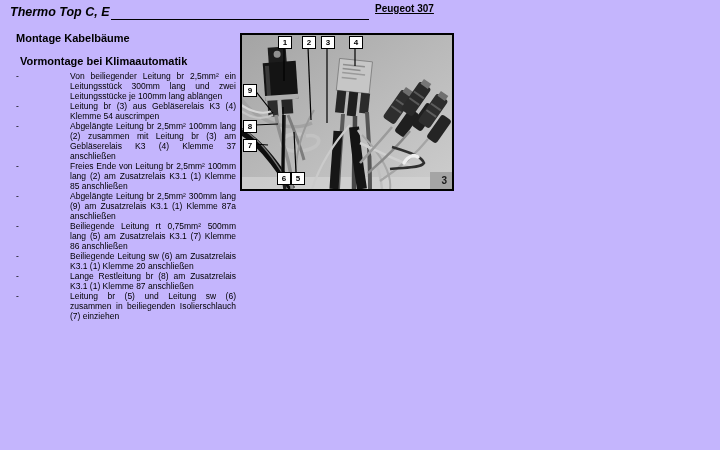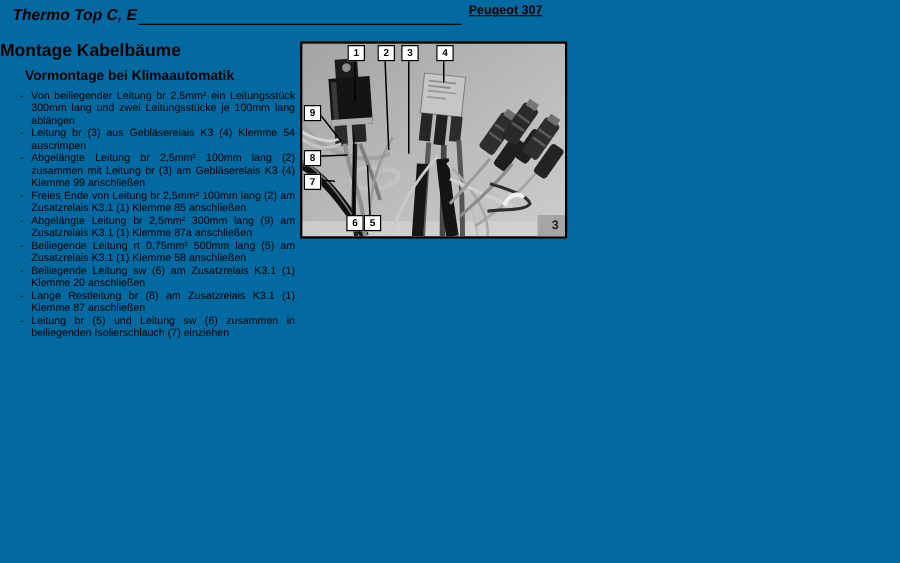--- a/index.html
+++ b/index.html
@@ -1,32 +1,32 @@
 <!DOCTYPE html>
 <html><head>
 <meta charset="utf-8">
 <style>
   html,body{margin:0;padding:0;background:#fff;}
-  .page{position:relative;width:720px;height:450px;background:#0369a1;overflow:hidden;
+  .page{position:relative;width:720px;height:450px;background:#c4b5fd;overflow:hidden;
         font-family:"Liberation Sans",sans-serif;color:#000;}
 
   
   .doc-title{position:absolute;left:10px;top:5px;font-size:12.5px;font-weight:bold;font-style:italic;}
   .header-rule{position:absolute;left:111px;top:19px;width:258px;height:1px;background:#000;}
   .doc-model{position:absolute;left:375px;top:3px;font-size:10px;font-weight:bold;text-decoration:underline;}
 
   
-  .section-title{position:absolute;left:0;top:32px;font-size:14px;font-weight:bold;text-align:right;}
+  .section-title{position:absolute;left:16px;top:32px;font-size:11px;font-weight:bold;text-align:right;}
   .sub-title{position:absolute;left:20px;top:55px;font-size:11px;font-weight:bold;}
 
   
   .instructions{position:absolute;left:16px;top:71px;width:220px;}
   .item{display:flex;font-size:8.5px;line-height:10px;}
   .item .dash{width:9px;flex:0 0 9px;}
-  .item .txt{flex:1;text-align:justify;}
+  .item .txt{flex:1;text-align:justify;margin-left:45px;}
 
   
   .figure{position:absolute;left:240px;top:33px;width:210px;height:154px;
           border:2px solid #000;background:#b3b3b3;}
   .figure svg{position:absolute;left:0;top:0;}
   .callout{position:absolute;width:12px;height:11px;background:#fff;border:1px solid #000;
            font-size:8px;font-weight:bold;display:flex;align-items:center;justify-content:center;
            z-index:3;line-height:1;}
   .co-1{left:36px;top:1px;}  .co-2{left:60px;top:1px;}
   .co-3{left:79px;top:1px;}  .co-4{left:107px;top:1px;}
@@ -52,33 +52,33 @@
     <div class="item">
       <span class="dash">-</span>
       <span class="txt">Von beiliegender Leitung br 2,5mm² ein Leitungsstück 300mm lang und zwei Leitungsstücke je 100mm lang ablängen</span>
     </div>
     <div class="item">
       <span class="dash">-</span>
       <span class="txt">Leitung br (3) aus Gebläserelais K3 (4) Klemme 54 auscrimpen</span>
     </div>
     <div class="item">
       <span class="dash">-</span>
-      <span class="txt">Abgelängte Leitung br 2,5mm² 100mm lang (2) zusammen mit Leitung br (3) am Gebläserelais K3 (4) Klemme 99 anschließen</span>
+      <span class="txt">Abgelängte Leitung br 2,5mm² 100mm lang (2) zusammen mit Leitung br (3) am Gebläserelais K3 (4) Klemme 37 anschließen</span>
     </div>
     <div class="item">
       <span class="dash">-</span>
       <span class="txt">Freies Ende von Leitung br 2,5mm² 100mm lang (2) am Zusatzrelais K3.1 (1) Klemme 85 anschließen</span>
     </div>
     <div class="item">
       <span class="dash">-</span>
       <span class="txt">Abgelängte Leitung br 2,5mm² 300mm lang (9) am Zusatzrelais K3.1 (1) Klemme 87a anschließen</span>
     </div>
     <div class="item">
       <span class="dash">-</span>
-      <span class="txt">Beiliegende Leitung rt 0,75mm² 500mm lang (5) am Zusatzrelais K3.1 (1) Klemme 58 anschließen</span>
+      <span class="txt">Beiliegende Leitung rt 0,75mm² 500mm lang (5) am Zusatzrelais K3.1 (7) Klemme 86 anschließen</span>
     </div>
     <div class="item">
       <span class="dash">-</span>
       <span class="txt">Beiliegende Leitung sw (6) am Zusatzrelais K3.1 (1) Klemme 20 anschließen</span>
     </div>
     <div class="item">
       <span class="dash">-</span>
       <span class="txt">Lange Restleitung br (8) am Zusatzrelais K3.1 (1) Klemme 87 anschließen</span>
     </div>
     <div class="item">

